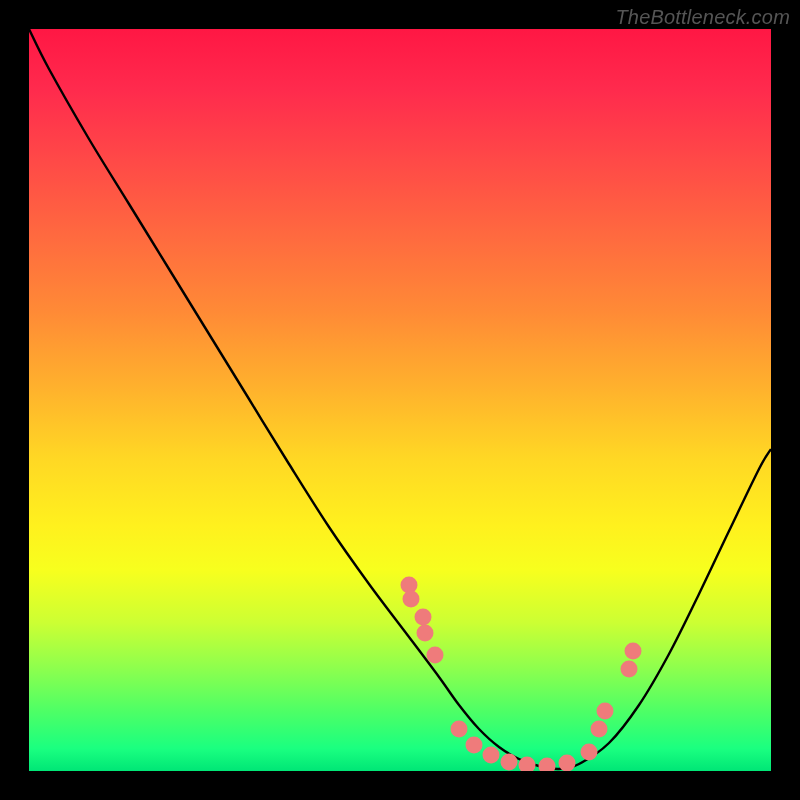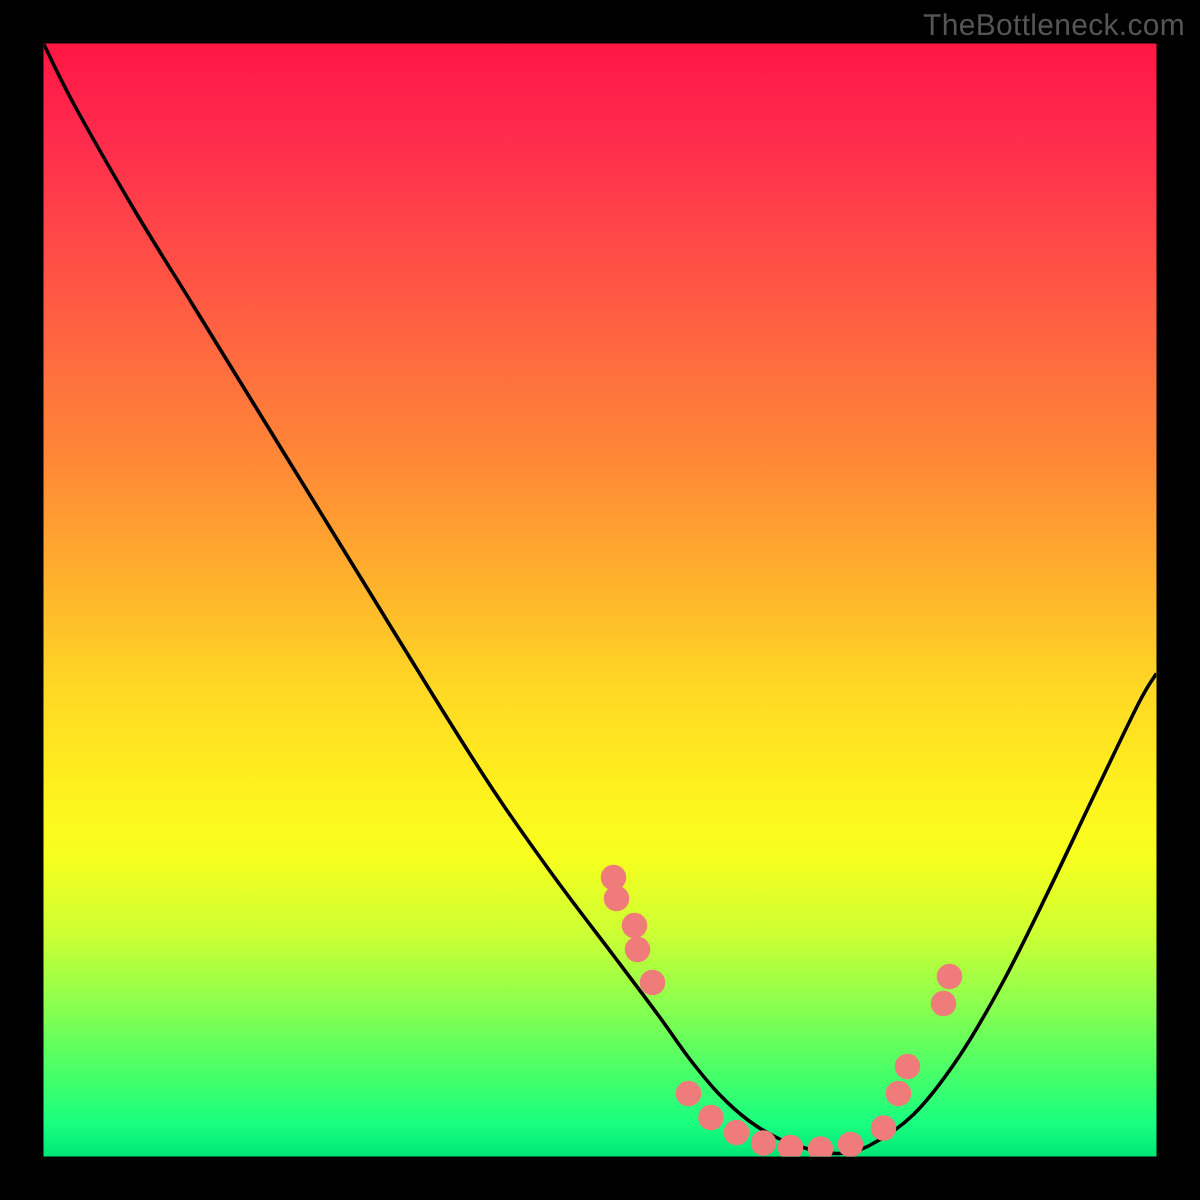--- a/index.html
+++ b/index.html
@@ -52,20 +52,21 @@
     pointer-events: none;
   }
   .watermark {
     position: absolute;
     top: 6px;
     right: 10px;
     font-family: Arial, Helvetica, sans-serif;
     font-size: 20px;
     color: #555;
     letter-spacing: 0.2px;
+    font-style: italic;
   }
 </style>
 </head>
 <body>
 
 <div class="stage">
 
   <div class="plot-area"></div>
 
   <svg class="curve" viewBox="0 0 742 742" preserveAspectRatio="none">

